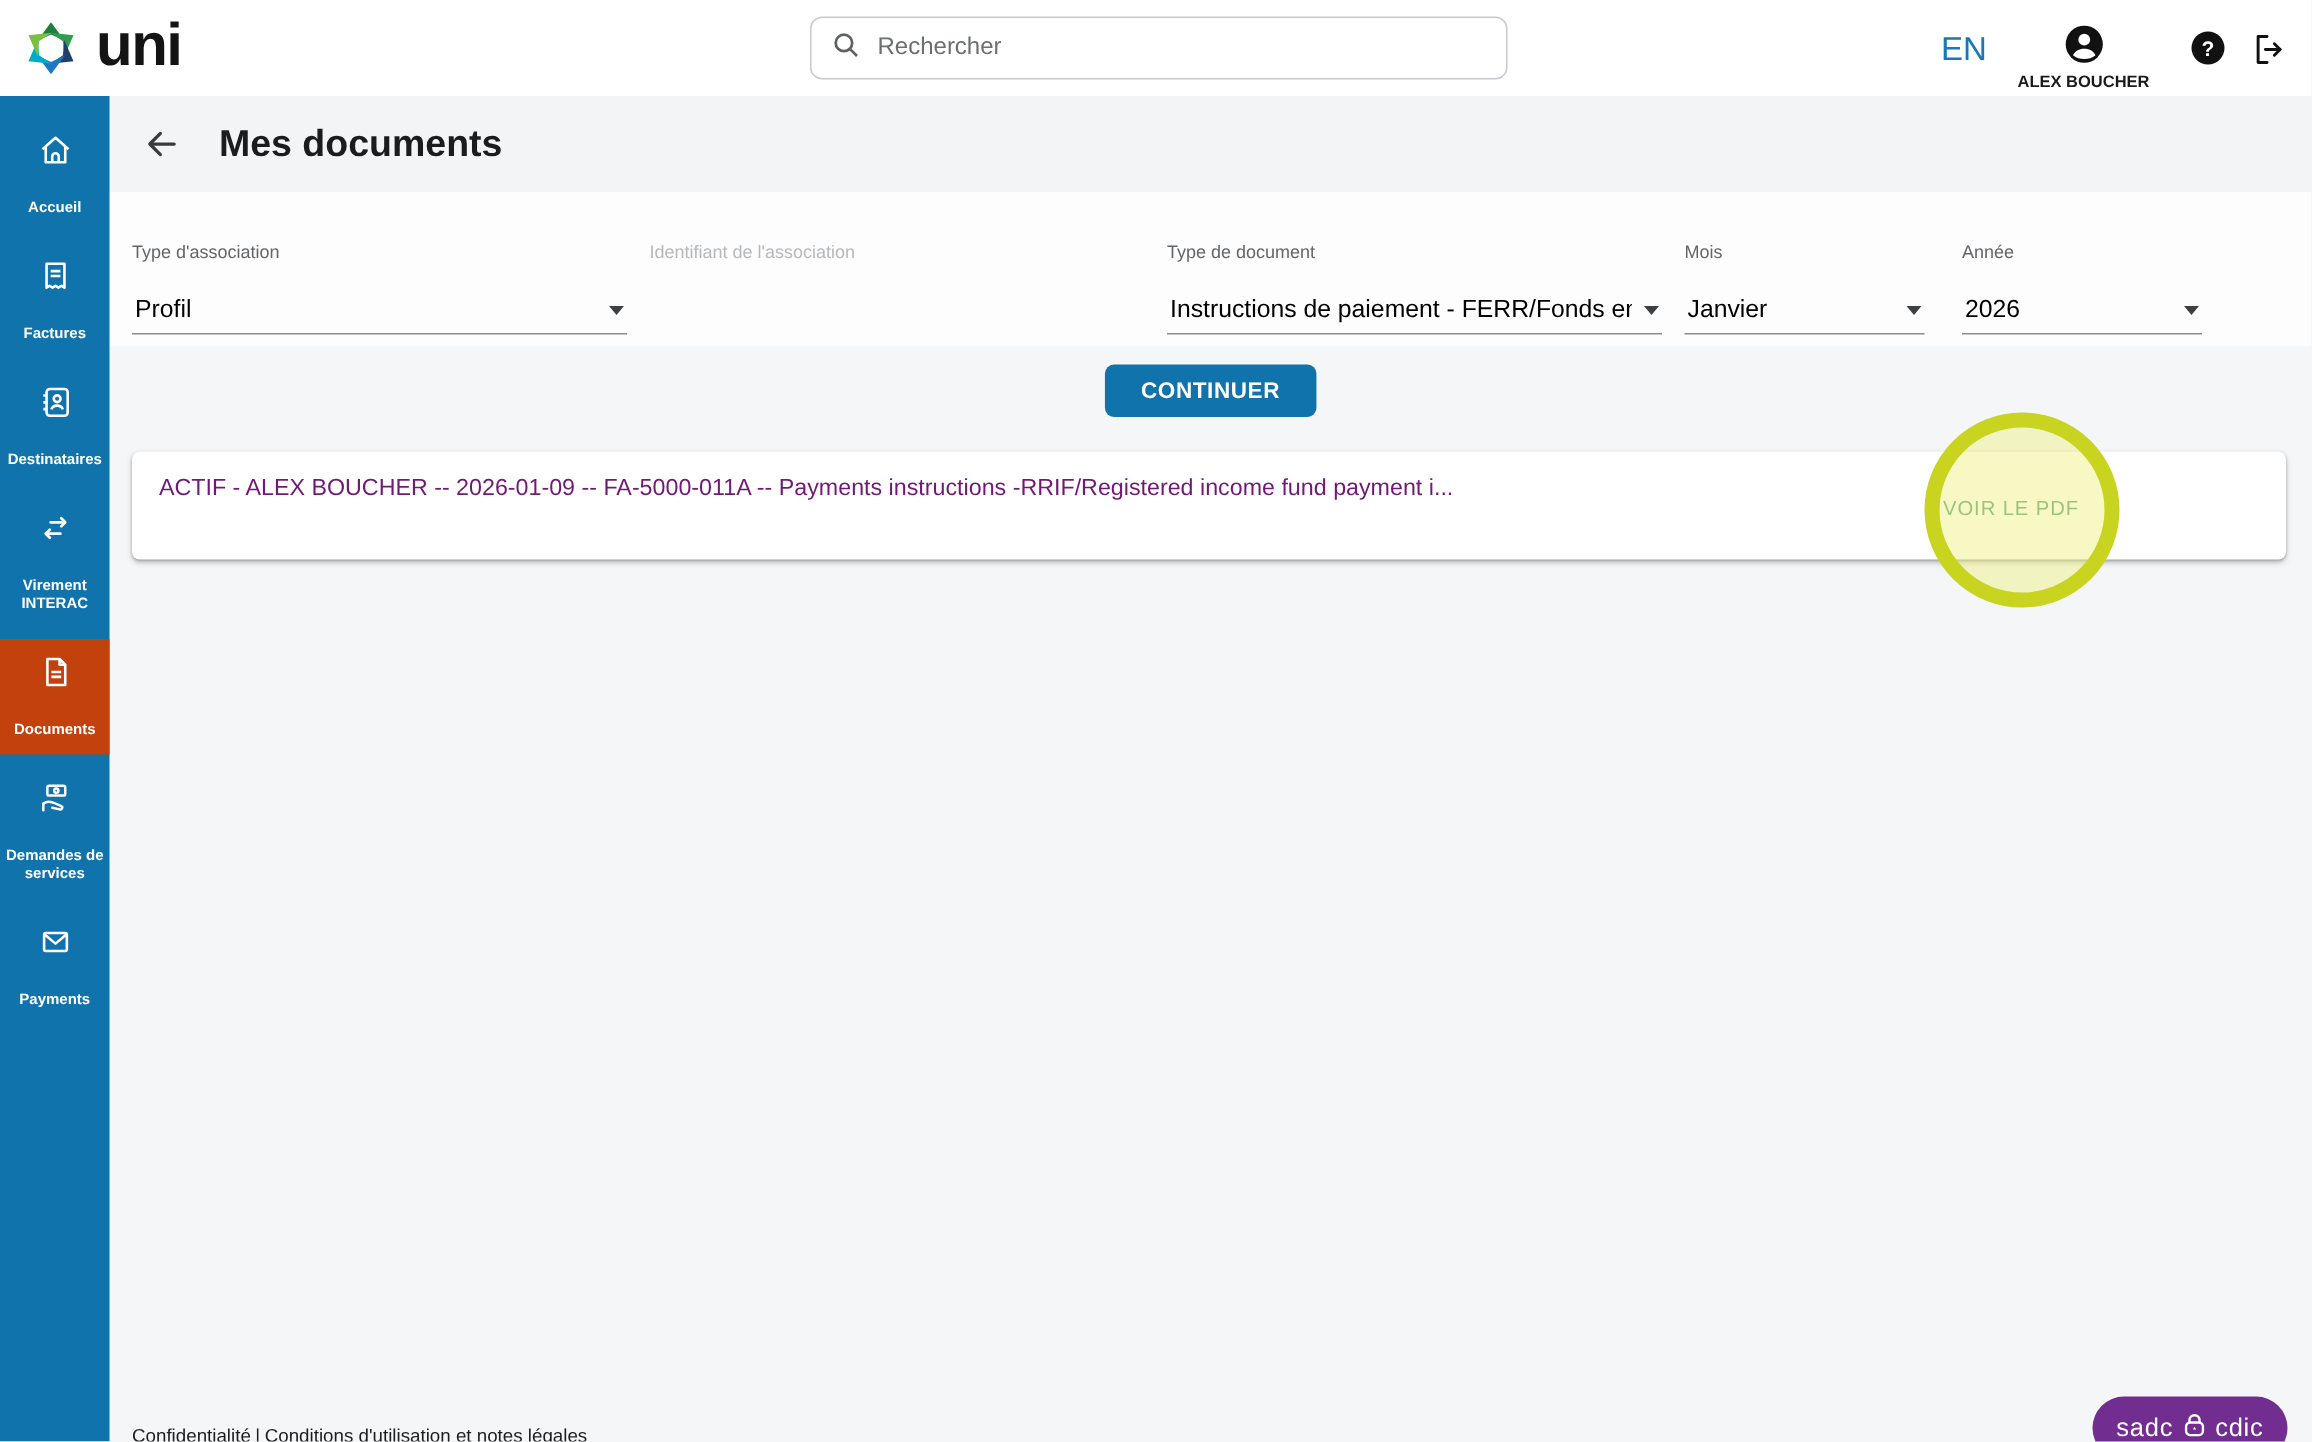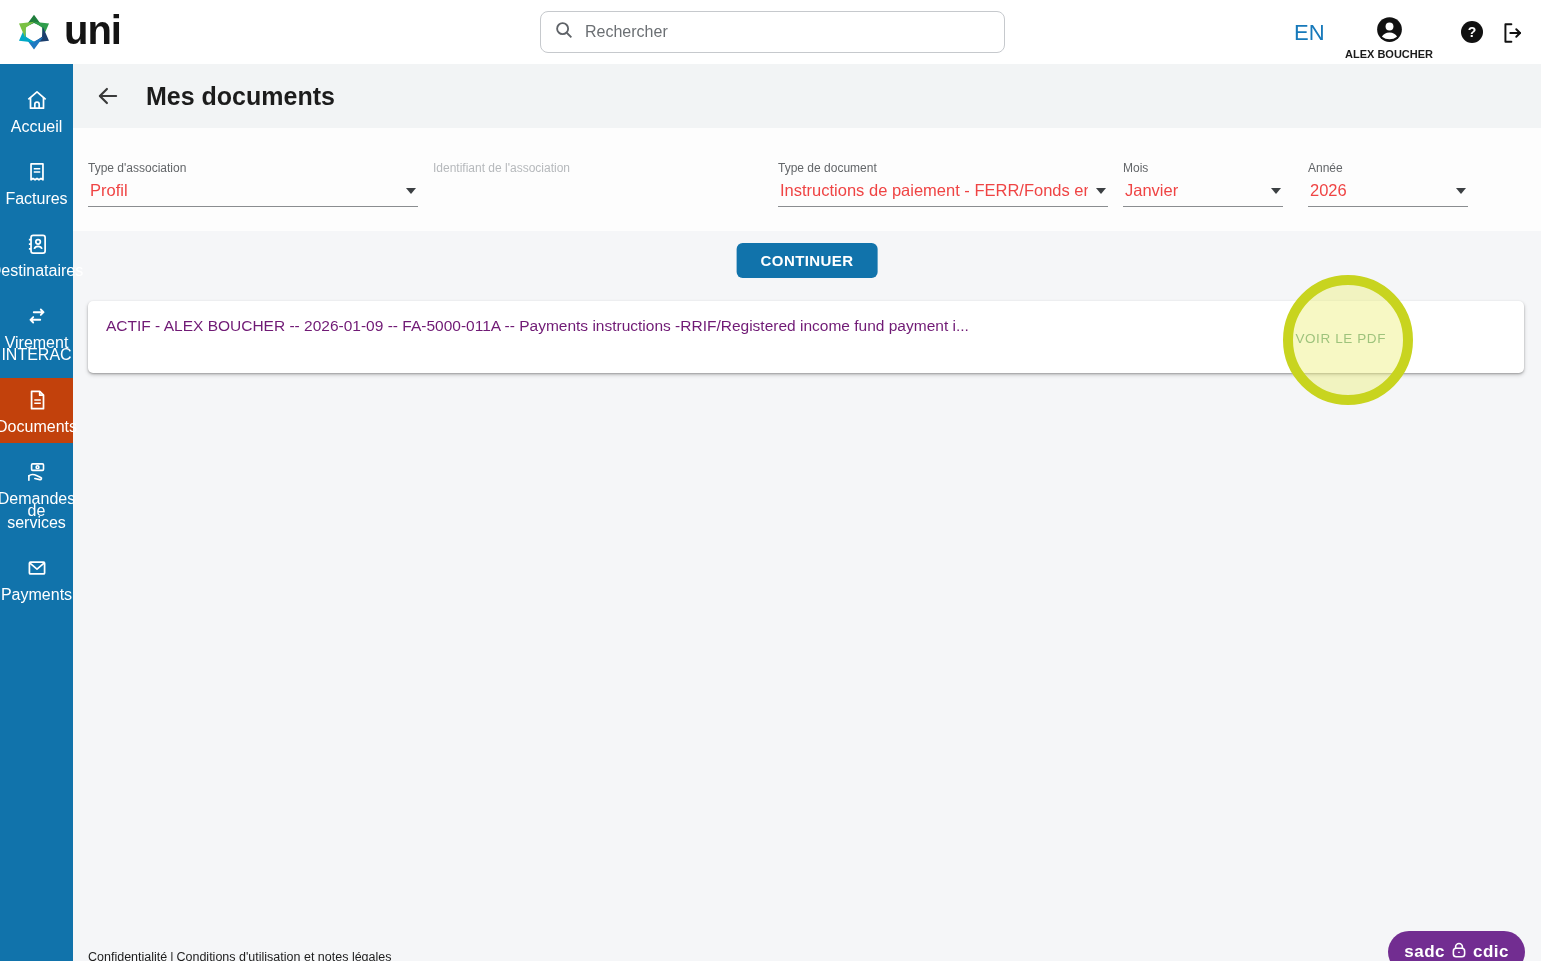--- a/index.html
+++ b/index.html
@@ -45,40 +45,40 @@
   .sidebar {
     position:absolute; top:64px; left:0; width:73px; bottom:0;
     background:#1173ab; color:#fff; z-index:5;
     display:flex; flex-direction:column; padding-top:14px;
   }
   .side-item {
     display:flex; flex-direction:column; align-items:center; justify-content:center;
     padding:9px 2px 10px 2px; margin-bottom:7px; cursor:pointer; text-align:center;
   }
   .side-item.active { background:#c2410c; }
-  .side-label { font-size:16px; line-height:12px; margin-top:8px; color:#fff; }
+  .side-label { font-size:10px; line-height:12px; margin-top:20px; color:#fff;font-weight:bold; }
   .side-item svg { display:block; }
 
   
   .main { position:absolute; left:73px; top:64px; right:0; bottom:0; }
   .titlebar {
     position:absolute; top:0; left:0; right:0; height:64px; background:#f2f4f5;
     display:flex; align-items:center;
   }
   .back-btn { margin-left:22px; cursor:pointer; display:flex; align-items:center; }
   .page-title { font-size:25px; font-weight:700; color:#1c1c1c; margin-left:25px; }
 
   .filters { position:absolute; top:64px; left:0; right:0; height:103px; background:#fdfdfd; }
   .field { position:absolute; top:33px; }
-  .field-label { font-size:12px; color:#636669; margin-bottom:3px; white-space:nowrap; }
+  .field-label { font-size:12px; color:#636669; margin-bottom:19px; white-space:nowrap; }
   .field-valrow {
     display:flex; align-items:center; justify-content:space-between;
     border-bottom:1px solid #8a8d90; padding:3px 2px 6px 2px; cursor:pointer;
   }
-  .field-value { font-size:16.5px; color:#ef4444; white-space:nowrap; overflow:hidden; }
+  .field-value { font-size:16.5px; color:#000000; white-space:nowrap; overflow:hidden; }
   .caret {
     width:0; height:0; border-left:5px solid transparent; border-right:5px solid transparent;
     border-top:6px solid #3c4043; margin-left:8px; flex:none;
   }
   .field.disabled .field-label { color:#b6b9bc; }
   .field.disabled .field-valrow {
     border-bottom:1px dashed #b0b3b6; cursor:default;
   }
   .field.disabled .field-value { color:#b6b9bc; }
 
@@ -115,21 +115,21 @@
     position:absolute; left:88px; bottom:-3px; font-size:12.5px; color:#1d1d1d; z-index:4;
     white-space:nowrap;
   }
   .footer-links span.link { cursor:pointer; }
   .footer-sep { margin:0 3px; }
   .cdic-badge {
     position:absolute; right:16px; bottom:-12px; z-index:4;
     background:#722d91; border-radius:21px; height:42px;
     display:flex; align-items:center; padding:0 16px; cursor:default;
   }
-  .cdic-badge .badge-text { color:#fff; font-size:17px; font-weight:700; letter-spacing:0.5px; }
+  .cdic-badge .badge-text { color:#fff; font-size:17px; font-weight:400; letter-spacing:0.5px; }
   .cdic-badge svg { margin:0 5px; }
 </style>
 </head>
 <body>
 
 <div class="header">
   <div class="logo">
     <span>
       <svg width="52" height="52" viewBox="0 0 48 48">
         <g transform="translate(24,26)">

